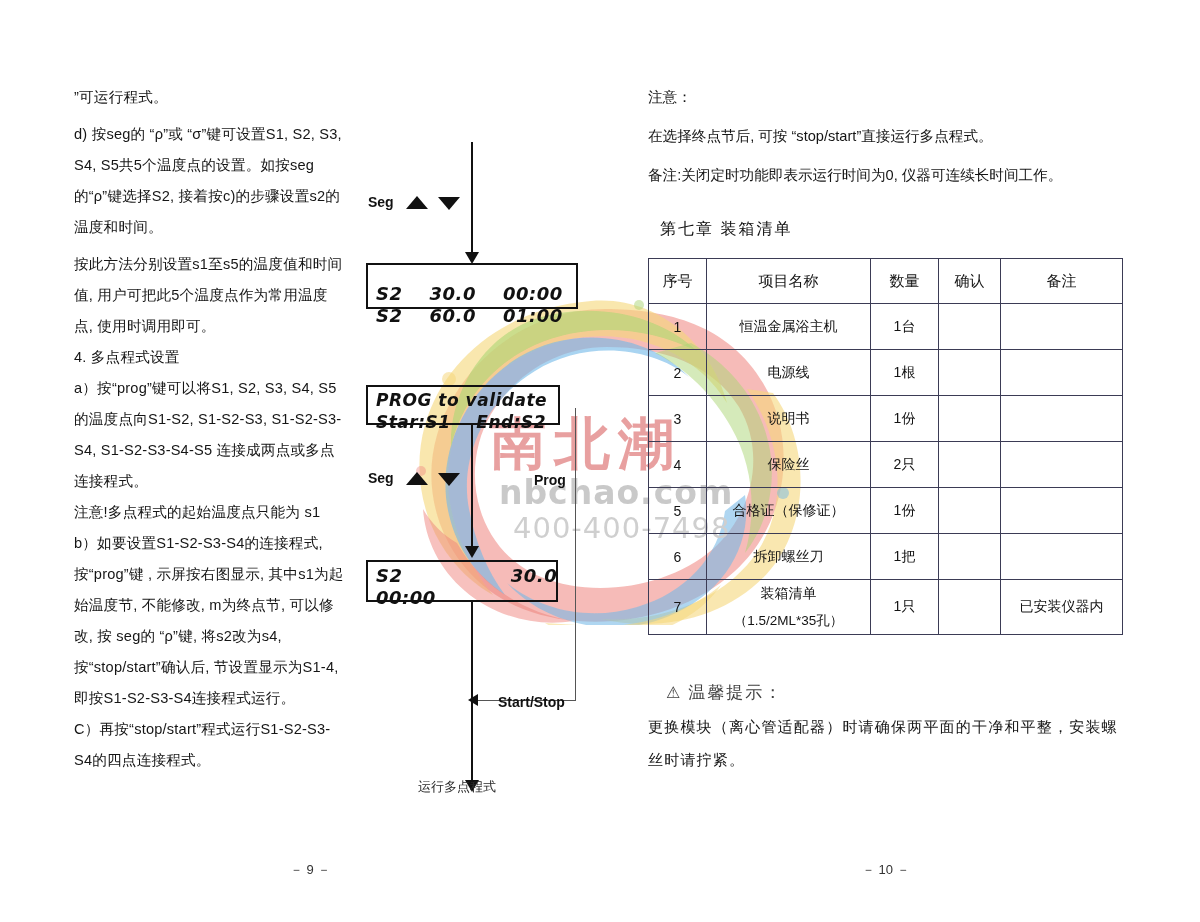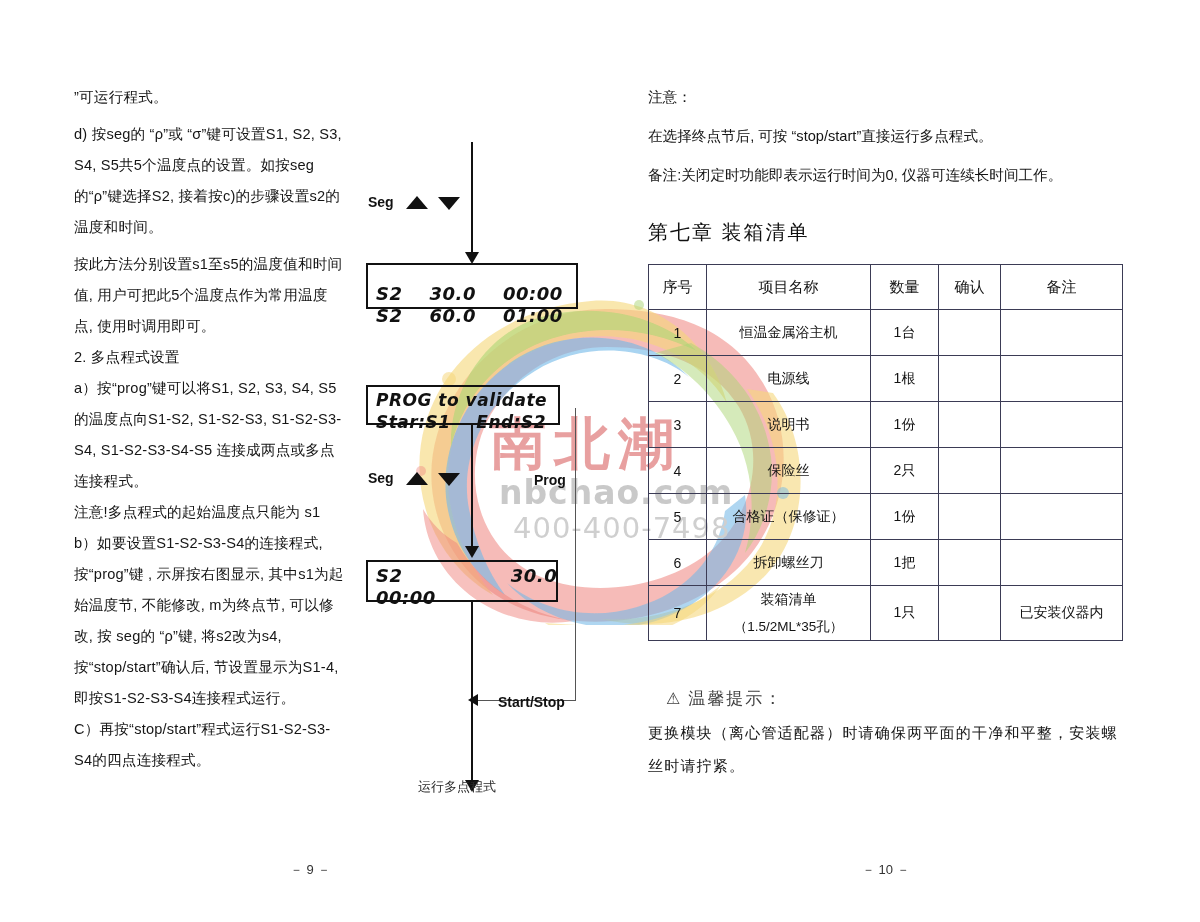--- a/index.html
+++ b/index.html
@@ -183,22 +183,22 @@
     width: 478px;
     z-index: 10;
   }
   .col-right p.note {
     margin: 0 0 8px 0;
     font-size: 14.6px;
     line-height: 31px;
     color: #151515;
   }
   h2.chapter {
-    margin: 28px 0 18px 0;
-    font-size: 20px;
+    margin: 28px 0 18px 12px;
+    font-size: 16px;
     font-weight: normal;
     letter-spacing: 2px;
     color: #101010;
   }
   table.packing {
     border-collapse: collapse;
     width: 474px;
     table-layout: fixed;
     background: transparent;
   }
@@ -274,21 +274,21 @@
       <div class="wm-cn">南北潮</div>
       <div class="wm-dom">nbchao.com</div>
       <div class="wm-tel">400-400-7498</div>
     </div>
   </div>
 
   <div class="col-left">
     <p>”可运行程式。</p>
     <p>d) 按seg的 “ρ”或 “σ”键可设置S1, S2, S3, S4, S5共5个温度点的设置。如按seg的“ρ”键选择S2, 接着按c)的步骤设置s2的温度和时间。</p>
     <p class="tight">按此方法分别设置s1至s5的温度值和时间值, 用户可把此5个温度点作为常用温度点, 使用时调用即可。</p>
-    <p class="tight">2. 多点程式设置</p>
+    <p class="tight">4. 多点程式设置</p>
     <p class="tight">a）按“prog”键可以将S1, S2, S3, S4, S5的温度点向S1-S2, S1-S2-S3, S1-S2-S3-S4, S1-S2-S3-S4-S5 连接成两点或多点连接程式。</p>
     <p class="tight">注意!多点程式的起始温度点只能为 s1</p>
     <p class="tight">b）如要设置S1-S2-S3-S4的连接程式, 按“prog”键 , 示屏按右图显示, 其中s1为起始温度节, 不能修改, m为终点节, 可以修改, 按 seg的 “ρ”键, 将s2改为s4, 按“stop/start”确认后, 节设置显示为S1-4, 即按S1-S2-S3-S4连接程式运行。</p>
     <p class="tight">C）再按“stop/start”程式运行S1-S2-S3-S4的四点连接程式。</p>
   </div>
 
   <div class="diagram">
 
     <div class="vline" style="left:113px; top:62px; height:112px;"></div>
     <div class="arrowhead-dn" style="left:107px; top:172px;"></div>

